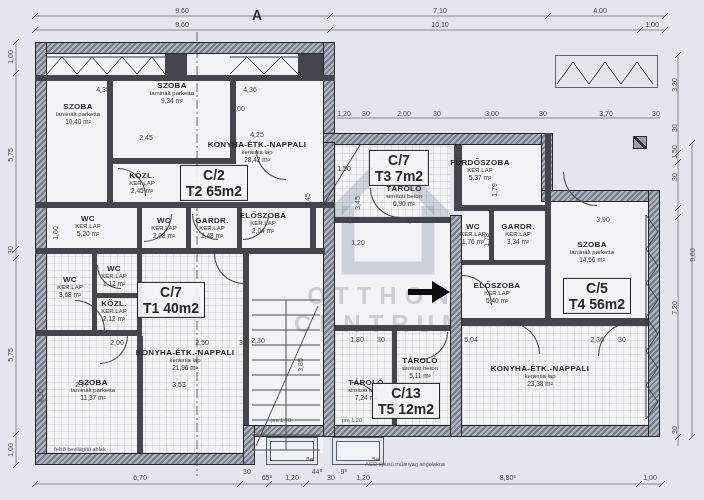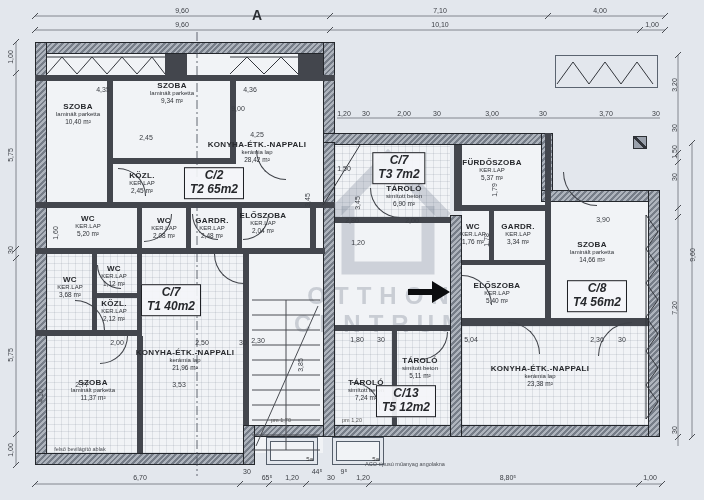--- a/index.html
+++ b/index.html
@@ -27,21 +27,21 @@
   .arc.ne{border-top:1px solid #3e4147;border-right:1px solid #3e4147;border-top-right-radius:100%;}
   .arc.sw{border-bottom:1px solid #3e4147;border-left:1px solid #3e4147;border-bottom-left-radius:100%;}
   .arc.se{border-bottom:1px solid #3e4147;border-right:1px solid #3e4147;border-bottom-right-radius:100%;}
   
   .room{position:absolute;z-index:6;text-align:center;transform:translate(-50%,-50%);white-space:nowrap;line-height:1.15;}
   .room .r-name{font-size:8px;font-weight:bold;letter-spacing:.3px;}
   .room .r-finish{font-size:6px;color:#2e3136;}
   .room .r-area{font-size:6.5px;color:#2e3136;}
   .tag{position:absolute;z-index:6;transform:translate(-50%,-50%);text-align:center;
     border:1.5px solid #1d1f23;background:rgba(244,245,248,.92);padding:1px 5px;line-height:1.15;white-space:nowrap;}
-  .tag div{font-size:12px;font-weight:bold;font-style:italic;}
+  .tag div{font-size:14px;font-weight:bold;}
   .dim{position:absolute;z-index:5;transform:translate(-50%,-50%);font-size:7px;color:#3a3d43;white-space:nowrap;}
   .dim.rot{transform:translate(-50%,-50%) rotate(-90deg);}
   .dim.tiny{font-size:5.5px;color:#555;}
   .dim.note{font-size:5.5px;color:#4a4d53;}
   .gridA{position:absolute;z-index:5;transform:translate(-50%,-50%);font-size:14px;font-weight:bold;color:#2b2e33;}
   
   #wm{position:absolute;z-index:2;left:0;top:0;width:704px;height:500px;pointer-events:none;}
   .wm-text{position:absolute;transform:translateX(-50%);font-size:24px;font-weight:bold;
     letter-spacing:8px;color:rgba(124,133,148,.34);white-space:nowrap;}
   svg{position:absolute;left:0;top:0;z-index:4;pointer-events:none;}
@@ -309,21 +309,21 @@
       <div class="room" style="left: 366px; top: 390px;">
       <div class="r-name">TÁROLÓ</div>
       <div class="r-finish">simított beton</div>
       <div class="r-area">7,24 m²</div>
     </div>
       <div class="room" style="left: 420px; top: 368px;">
       <div class="r-name">TÁROLÓ</div>
       <div class="r-finish">simított beton</div>
       <div class="r-area">5,11 m²</div>
     </div>
-      <div class="room" style="left: 492px; top: 170px;">
+      <div class="room" style="left: 480px; top: 170px;">
       <div class="r-name">FÜRDŐSZOBA</div>
       <div class="r-finish">KER.LAP</div>
       <div class="r-area">5,37 m²</div>
     </div>
       <div class="room" style="left: 473px; top: 234px;">
       <div class="r-name">WC</div>
       <div class="r-finish">KER.LAP</div>
       <div class="r-area">1,76 m²</div>
     </div>
       <div class="room" style="left: 518px; top: 234px;">
@@ -356,21 +356,21 @@
     </div>
       <div class="tag" style="left: 171px; top: 300px;">
       <div>C/7</div>
       <div>T1 40m2</div>
     </div>
       <div class="tag" style="left: 399px; top: 168px;">
       <div>C/7</div>
       <div>T3 7m2</div>
     </div>
       <div class="tag" style="left: 597px; top: 296px;">
-      <div>C/8</div>
+      <div>C/5</div>
       <div>T4 56m2</div>
     </div>
       <div class="tag" style="left: 406px; top: 401px;">
       <div>C/13</div>
       <div>T5 12m2</div>
     </div>
     </div>
 
   <div>
 

